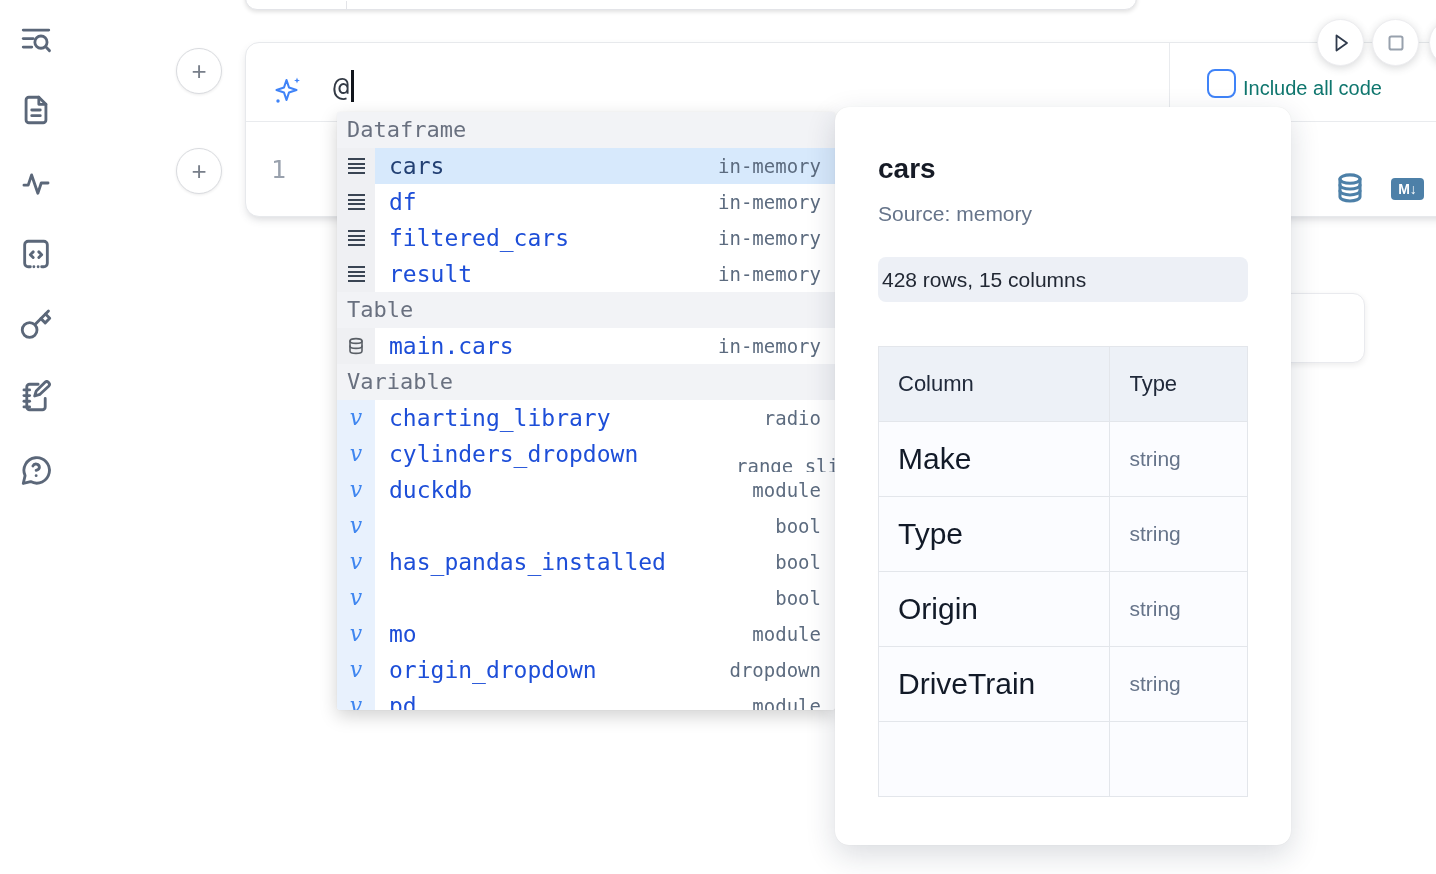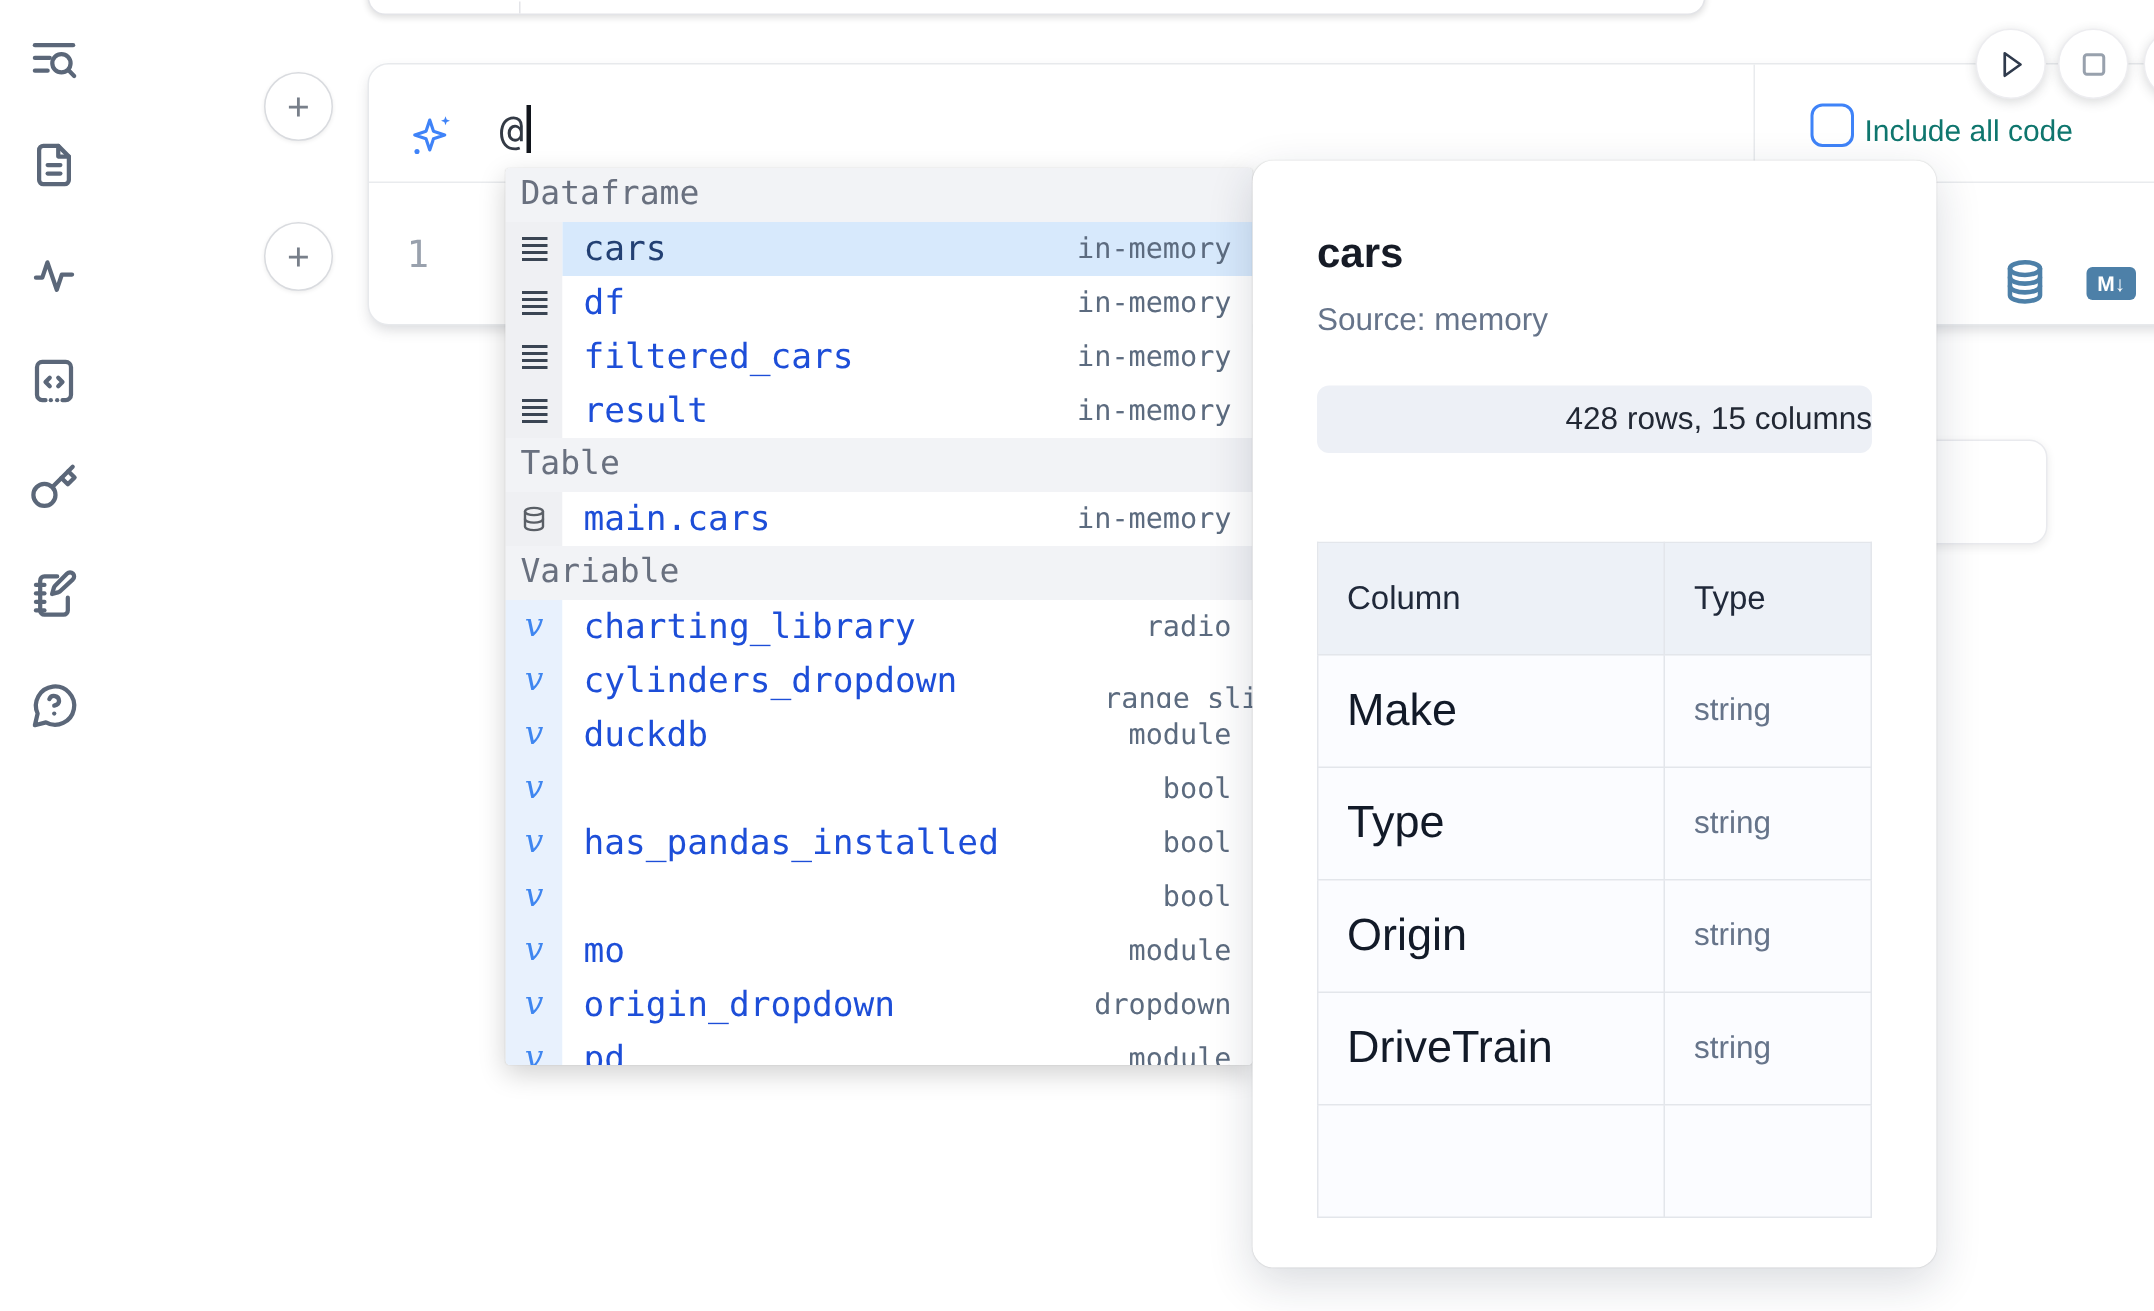--- a/index.html
+++ b/index.html
@@ -72,22 +72,22 @@
       background:repeating-linear-gradient(to bottom,#3a4553 0 2.2px,transparent 2.2px 4.6px);}
   .var-glyph{font-family:"DejaVu Serif",serif;font-style:italic;font-size:22px;color:#3f86f0;line-height:1;}
   .db-small{width:18px;height:18px;color:#5a5f66;}
 
   
   .pop{position:absolute;left:835px;top:107px;width:456px;height:738px;background:#fff;border-radius:14px;
        box-shadow:0 10px 30px rgba(25,35,60,.16),0 0 1px rgba(0,0,0,.10);z-index:40;}
   .pop-title{position:absolute;left:43px;top:46px;font-size:28px;font-weight:bold;color:#161b26;}
   .pop-src{position:absolute;left:43px;top:95px;font-size:21px;color:#66748a;}
   .pop-pill{position:absolute;left:43px;top:150px;width:370px;height:45px;background:#edf0f6;border-radius:8px;
-            line-height:45px;padding-left:16px;box-sizing:border-box;font-size:21px;color:#222834;text-align:right;}
-  .pop-tablewrap{position:absolute;left:43px;top:239px;width:372px;height:464px;overflow:hidden;margin-top:15px;}
+            line-height:45px;padding-left:4px;box-sizing:border-box;font-size:21px;color:#222834;}
+  .pop-tablewrap{position:absolute;left:43px;top:239px;width:372px;height:464px;overflow:hidden;}
   .pop-table{border-collapse:collapse;width:370px;}
   .pop-table th,.pop-table td{border:1px solid #e3e6eb;text-align:left;padding:0 0 0 19px;}
   .pop-table th{height:74px;background:#edf1f7;color:#20293a;font-size:22px;font-weight:normal;}
   .pop-table td{height:74px;background:#fbfcff;}
   .td-name{font-family:Liberation Sans, sans-serif;font-size:30px;color:#121a28;width:213px;}
   .td-type{font-size:21px;color:#66748a;width:119px;}
 
   svg{display:block;}
 </style>
 </head>

